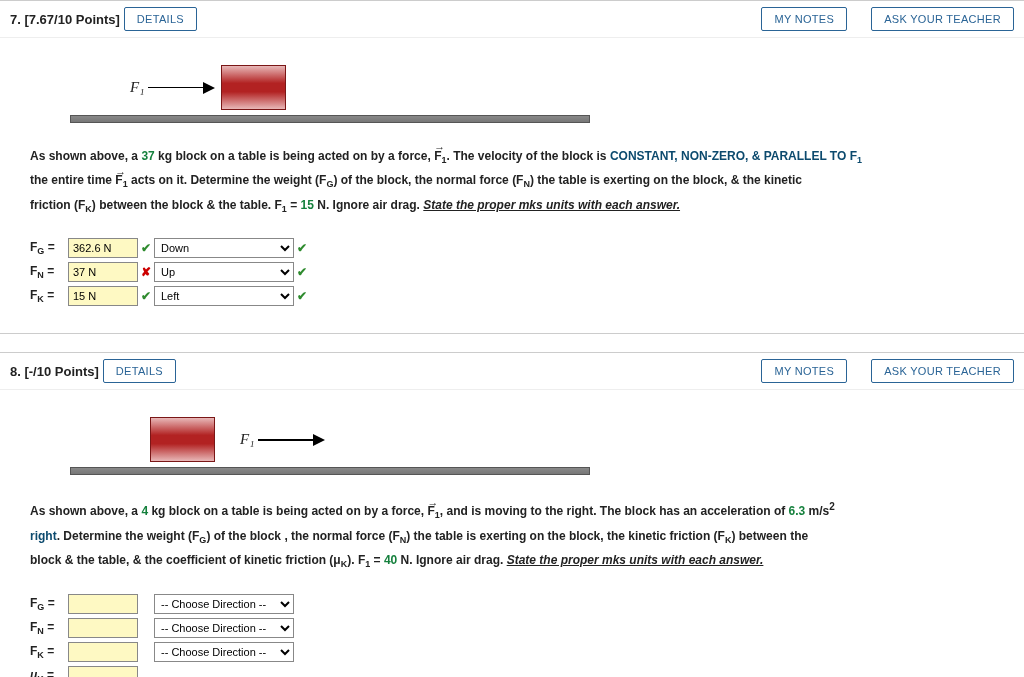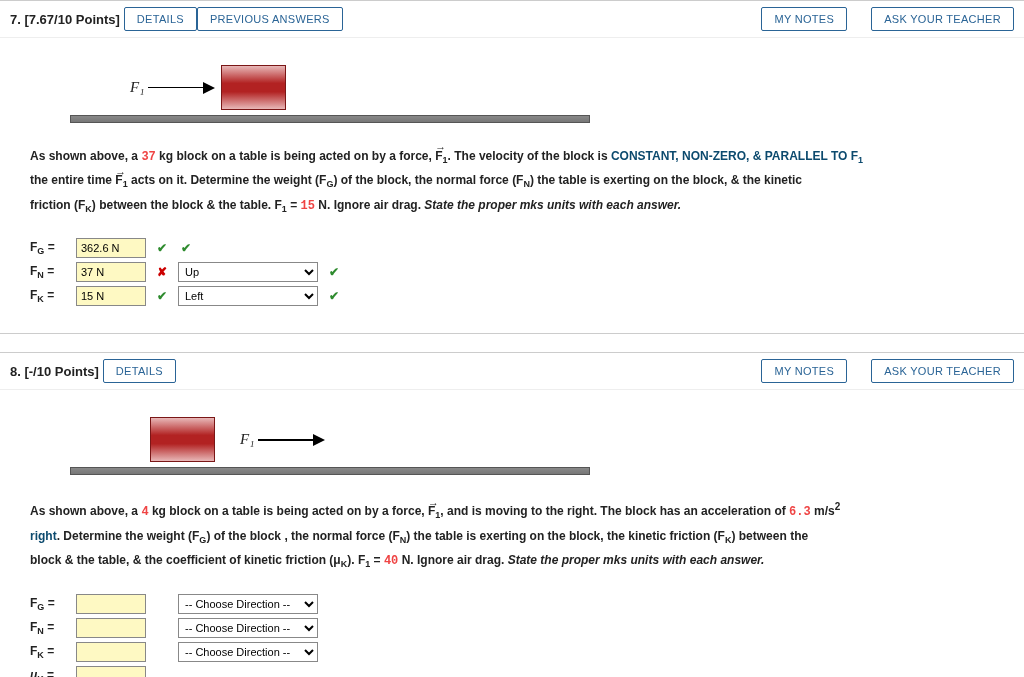--- a/index.html
+++ b/index.html
@@ -93,37 +93,37 @@
     background: linear-gradient(#e8b8b8,#b22222 40%,#b22222 60%,#e8b8b8);
     border: 1px solid #7a1616;
   }
   .problem-text {
     font-weight: bold;
     font-size: 12px;
     line-height: 1.9;
     margin-top: 12px;
   }
   .problem-text .hl-red { color: #0c4a6e; }
-  .problem-text .hl-num { color: #ef4444; font-family: Liberation Mono, monospace; }
-  .problem-text .ul { font-style: italic; }
+  .problem-text .hl-num { color: #15803d; }
+  .problem-text .ul { text-decoration: underline; font-style: italic; }
   .vec { position: relative; display: inline-block; }
   .vec::before {
     content: "→";
     position: absolute;
     top: -0.8em;
     left: 0;
     font-size: 0.9em;
     letter-spacing: -1px;
     font-weight: normal;
   }
   .answer-rows { margin-top: 18px; }
   .answer-row {
     display: flex;
     align-items: center;
-    gap: 8px;
+    gap: 0;
     padding: 2px 0;
     font-weight: bold;
   }
   .ar-label { width: 38px; }
   .ar-input {
     width: 70px;
     height: 20px;
     font-size: 11px;
     border: 1px solid #888;
     padding: 1px 4px;
@@ -150,21 +150,20 @@
   sub { font-size: 0.75em; }
 </style>
 </head>
 <body>
 
 <div class="question-container">
   <div class="q-header">
     <div class="q-header-left">
       <span class="q-num">7.  [7.67/10 Points]</span>
       <button class="btn">DETAILS</button>
-      <button class="btn">PREVIOUS ANSWERS</button>
     </div>
     <div class="q-header-right">
       <button class="btn">MY NOTES</button>
       <button class="btn">ASK YOUR TEACHER</button>
     </div>
   </div>
   <div class="q-body">
     <div class="figure-area">
       <div class="block-row" style="padding-left:60px;">
         <div style="display:flex;flex-direction:column;align-items:center;margin-right:4px;">
@@ -183,20 +182,21 @@
       <span>As shown above, a </span><span class="hl-num">37</span><span> kg block on a table is being acted on by a force, </span><span class="vec">F<sub>1</sub></span><span>. The velocity of the block is </span><span class="hl-red"><span>CONSTANT, NON-ZERO, &amp; PARALLEL TO F</span><sub>1</sub></span><br>
       <span>the entire time </span><span class="vec">F<sub>1</sub></span><span> acts on it. Determine the weight (F</span><sub>G</sub><span>) of the block, the normal force (F</span><sub>N</sub><span>) the table is exerting on the block, &amp; the kinetic</span><br>
       <span>friction (F</span><sub>K</sub><span>) between the block &amp; the table. F</span><sub>1</sub><span> = </span><span class="hl-num">15</span><span> N. Ignore air drag. </span><span class="ul">State the proper mks units with each answer.</span>
     </div>
 
     <div class="answer-rows">
       <div class="answer-row">
         <span class="ar-label">F<sub>G</sub> =</span>
         <input class="ar-input" value="362.6 N" style="">
         <span class="mark mark-ok">✔</span>
+        <select class="ar-select"><option>Down</option></select>
         <span class="mark mark-ok">✔</span>
       </div>
       <div class="answer-row">
         <span class="ar-label">F<sub>N</sub> =</span>
         <input class="ar-input" value="37 N" style="">
         <span class="mark mark-x">✘</span>
         <select class="ar-select"><option>Up</option></select>
         <span class="mark mark-ok">✔</span>
       </div>
       <div class="answer-row">

